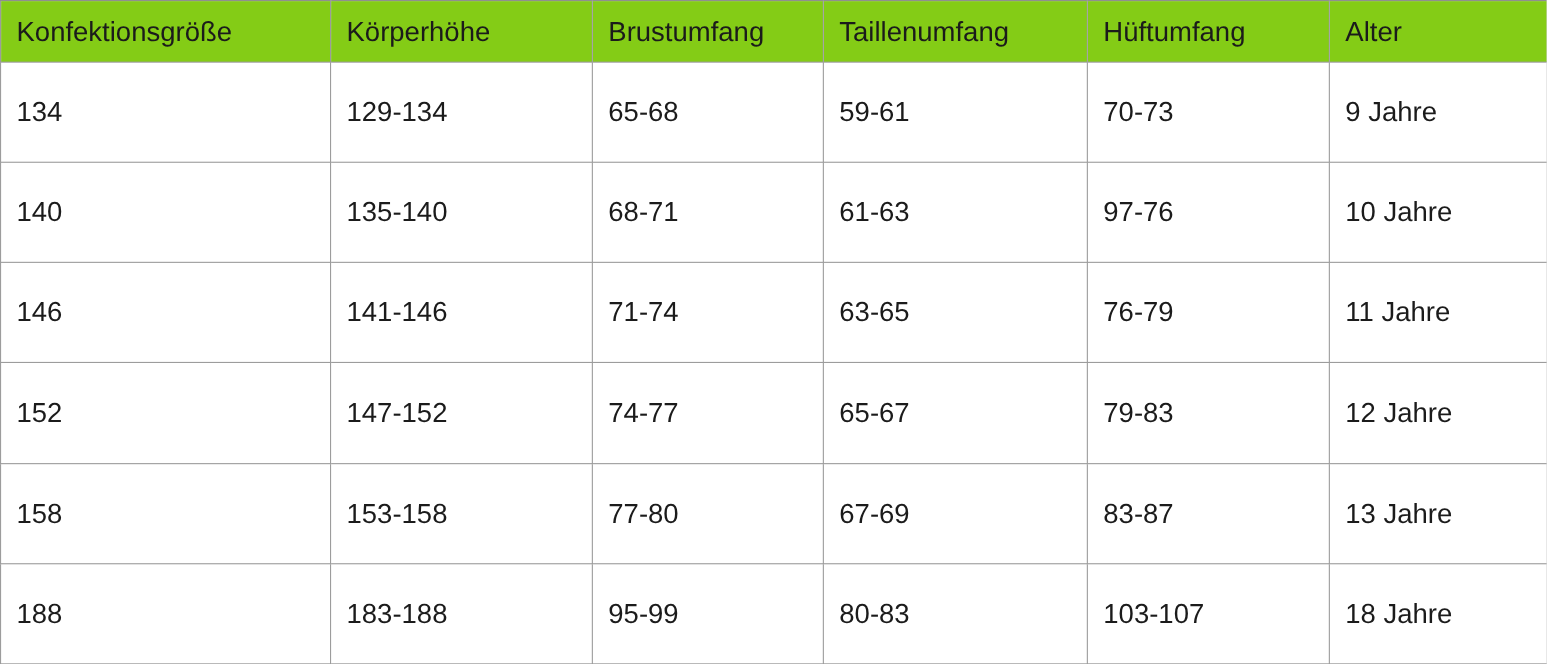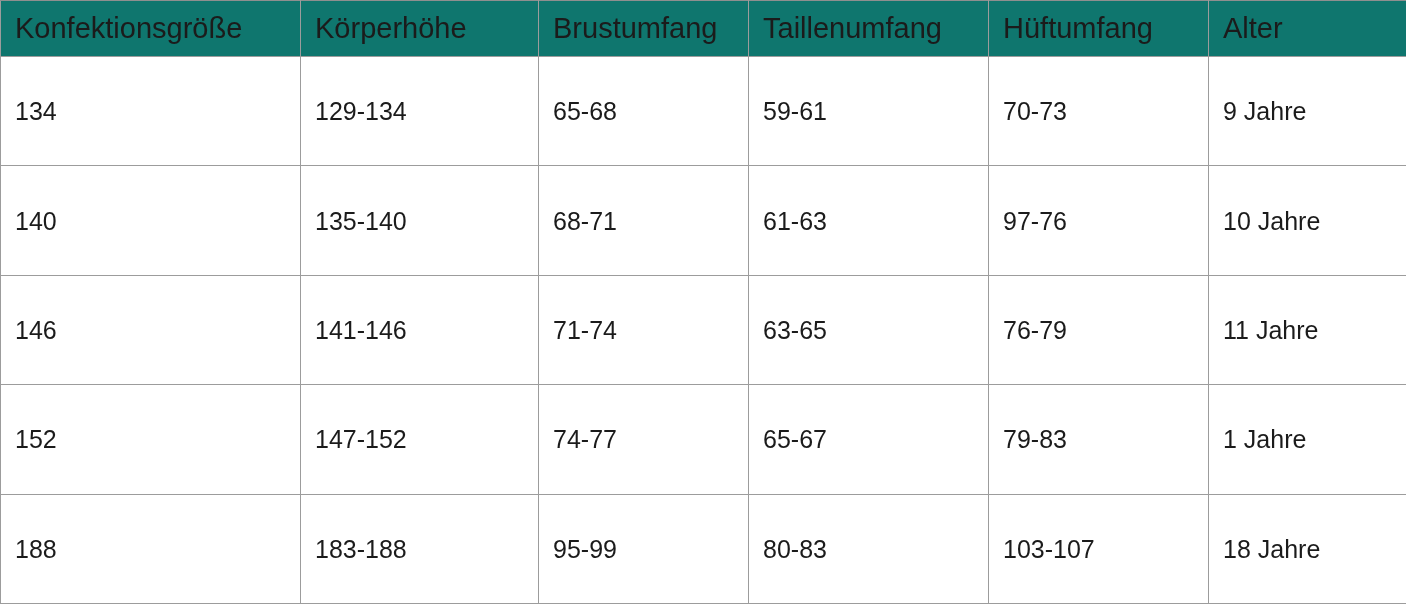--- a/index.html
+++ b/index.html
@@ -37,24 +37,24 @@
     border: 1px solid #9c9c9c;
     padding: 0 14px;
     text-align: left;
     font-weight: normal;
     font-size: 25px;
     line-height: 1.2;
     white-space: nowrap;
     overflow: hidden;
   }
   table.size-table thead th {
-    background: #0f766e;
+    background: #84cc16;
     height: 55px;
     color: #1b1b1b;
-    font-size: 29px;
+    font-size: 25px;
   }
   table.size-table tbody td {
     background: #ffffff;
     height: 50px;
     color: #1b1b1b;
   }
   
   table.size-table tr:first-child th { border-top-color: #8f8f8f; }
 </style>
 </head>
@@ -104,21 +104,29 @@
         <td>63-65</td>
         <td>76-79</td>
         <td>11 Jahre</td>
       </tr>
       <tr>
         <td>152</td>
         <td>147-152</td>
         <td>74-77</td>
         <td>65-67</td>
         <td>79-83</td>
-        <td>1 Jahre</td>
+        <td>12 Jahre</td>
+      </tr>
+      <tr>
+        <td>158</td>
+        <td>153-158</td>
+        <td>77-80</td>
+        <td>67-69</td>
+        <td>83-87</td>
+        <td>13 Jahre</td>
       </tr>
       <tr>
         <td>188</td>
         <td>183-188</td>
         <td>95-99</td>
         <td>80-83</td>
         <td>103-107</td>
         <td>18 Jahre</td>
       </tr>
     </tbody>

